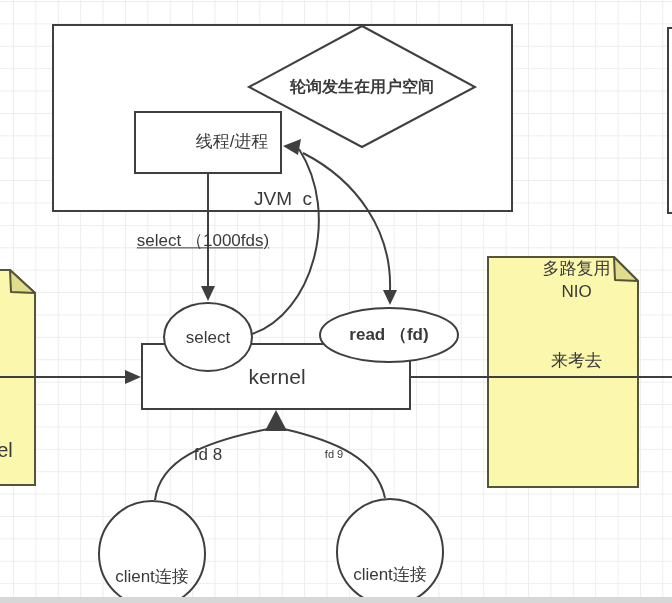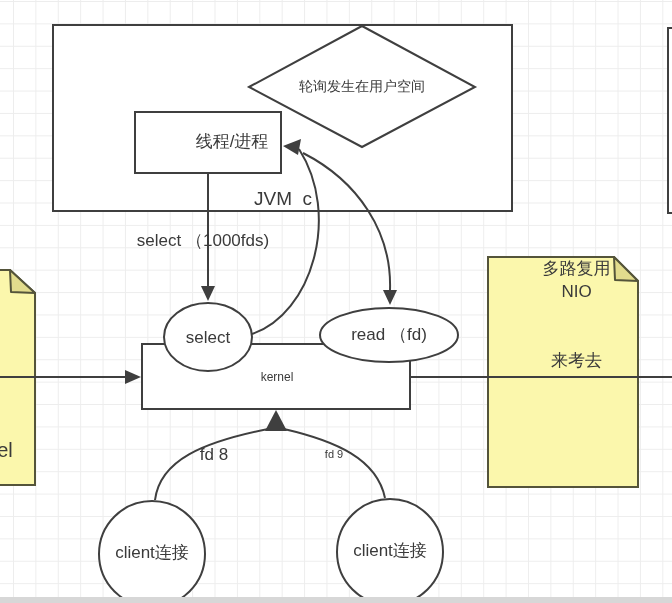--- a/index.html
+++ b/index.html
@@ -17,21 +17,21 @@
   }
   .canvas svg{position:absolute;left:0;top:0;}
   .lbl{
     position:absolute;
     transform:translate(-50%,-50%);
     color:#3a3a3a;
     white-space:pre;
     text-align:center;
     line-height:1.25;
   }
-  .wrap{white-space:normal;}
+  .wrap{white-space:normal;margin-top:24px;}
   .notebody{
     position:absolute;left:488px;top:257px;width:177px;
     color:#3a3a3a;font-size:17px;text-align:center;
   }
   .noteline{height:23px;line-height:23px;white-space:pre;}
   .bottom-strip{
     position:absolute;left:0;top:597px;width:672px;height:6px;
     background:#d7d7d7;
   }
 </style>
@@ -75,35 +75,35 @@
     <path d="M 155 500 C 160 460, 203 442, 268 429" fill="none" stroke="#3f3f3f" stroke-width="2"></path>
     <path d="M 385 498 C 377 459, 336 441, 284 429" fill="none" stroke="#3f3f3f" stroke-width="2"></path>
     <polygon points="276,410 265,431 287,431" fill="#3f3f3f"></polygon>
 
     <circle cx="152" cy="554" r="53" fill="#ffffff" stroke="#3f3f3f" stroke-width="2"></circle>
     <circle cx="390" cy="552" r="53" fill="#ffffff" stroke="#3f3f3f" stroke-width="2"></circle>
 
     <rect x="668" y="28" width="40" height="185" fill="#ffffff" stroke="#3f3f3f" stroke-width="2"></rect>
   </svg>
 
-  <div class="lbl" style="left:362px;top:87px;font-size:14px;">轮询发生在用户空间</div>
+  <div class="lbl" style="left:362px;top:87px;font-size:16px;font-weight:bold;">轮询发生在用户空间</div>
 
   <div class="lbl" style="left:208px;top:142px;font-size:17px;margin-left:24px;">线程/进程</div>
 
   <div class="lbl" style="left:283px;top:199px;font-size:19px;">JVM  c</div>
 
-  <div class="lbl" style="left:203px;top:241px;font-size:17px;">select （1000fds)</div>
+  <div class="lbl" style="left:203px;top:241px;font-size:17px;text-decoration:underline;">select （1000fds)</div>
 
   <div class="lbl" style="left:208px;top:338px;font-size:17px;">select</div>
 
-  <div class="lbl" style="left:389px;top:335px;font-size:17px;">read （fd)</div>
+  <div class="lbl" style="left:389px;top:335px;font-size:17px;font-weight:bold;">read （fd)</div>
 
-  <div class="lbl" style="left:277px;top:377px;font-size:12px;">kernel</div>
+  <div class="lbl" style="left:277px;top:377px;font-size:21px;">kernel</div>
 
-  <div class="lbl" style="left:214px;top:455px;font-size:17px;">fd 8</div>
+  <div class="lbl" style="left:208px;top:455px;font-size:17px;">fd 8</div>
 
   <div class="lbl" style="left:334px;top:455px;font-size:11px;">fd 9</div>
 
   <div class="lbl wrap" style="left:152px;top:553px;width:80px;font-size:17px;">client连接</div>
 
   <div class="lbl wrap" style="left:390px;top:551px;width:80px;font-size:17px;">client连接</div>
 
   <div class="lbl" style="left:5px;top:450px;font-size:20px;">el</div>
 
   <div class="notebody">

